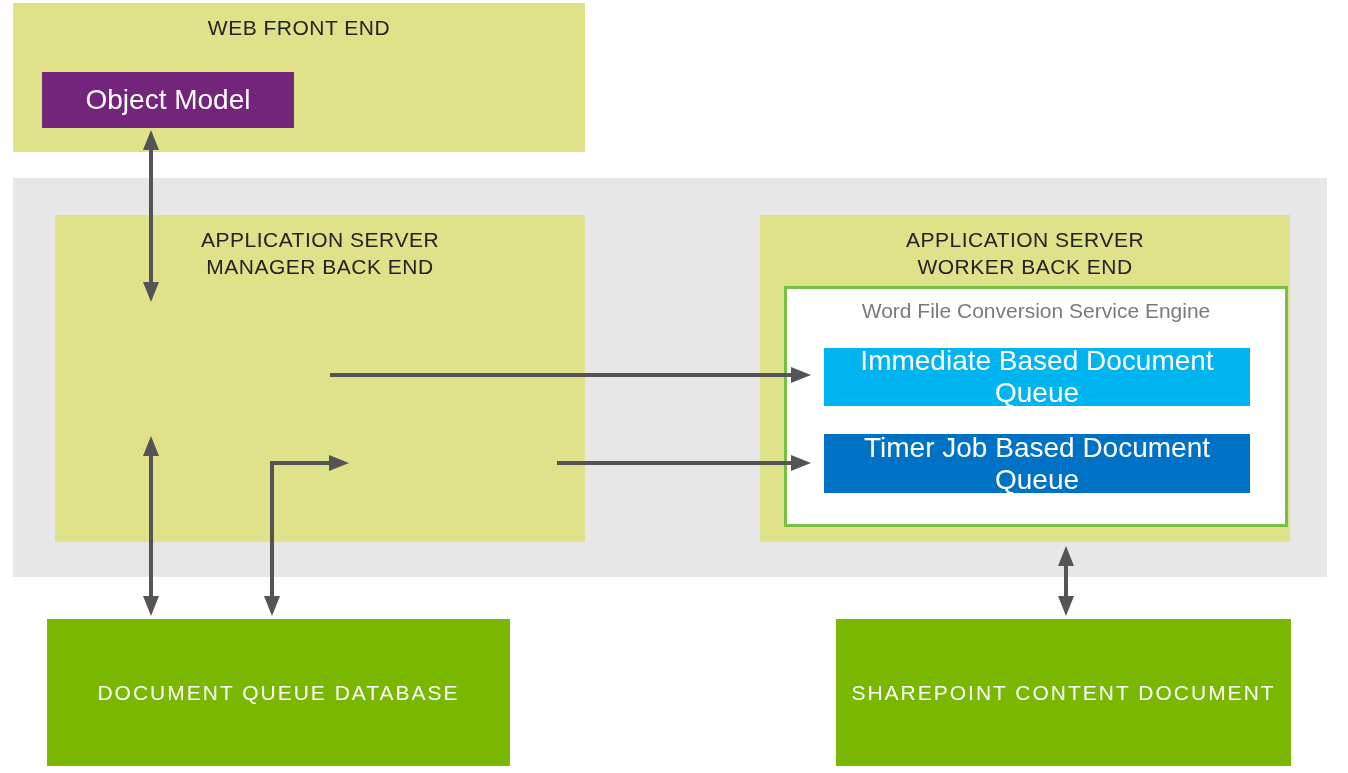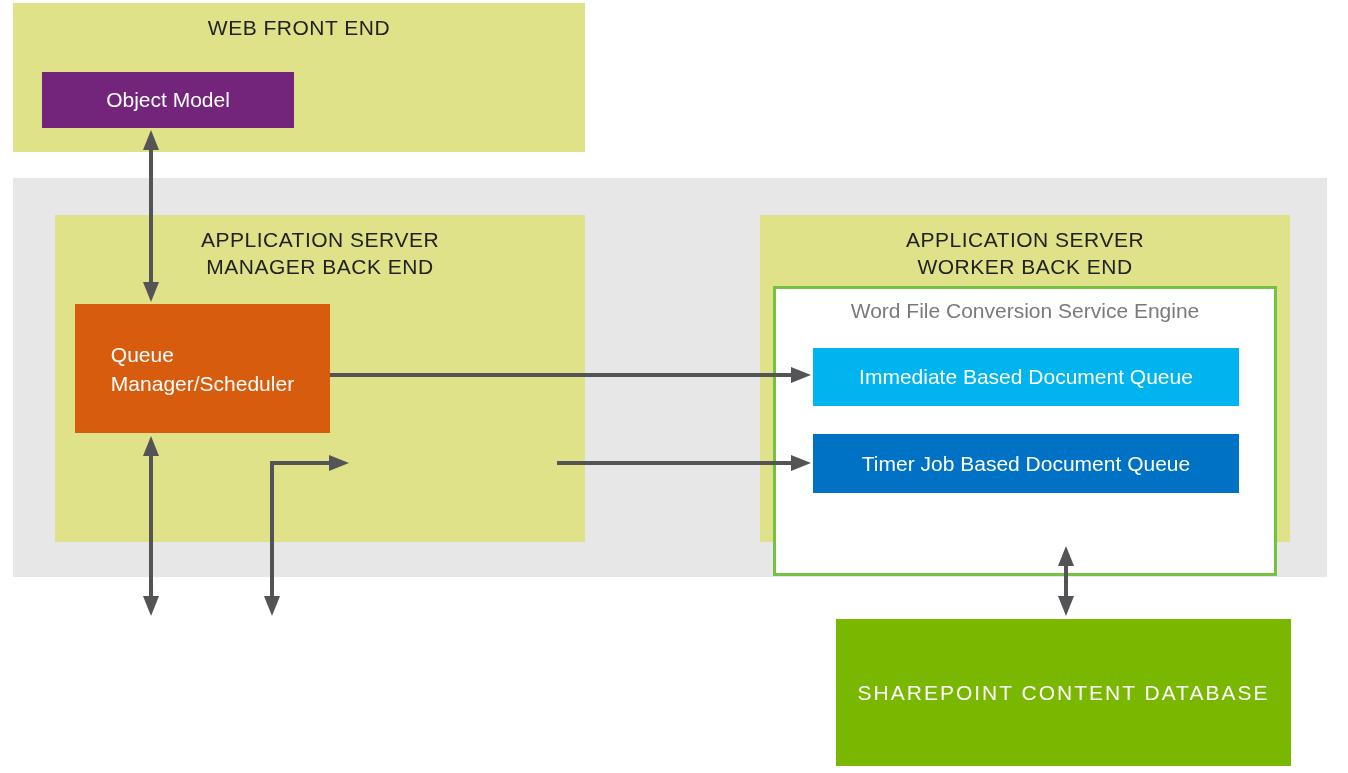--- a/index.html
+++ b/index.html
@@ -40,28 +40,28 @@
     letter-spacing:0.5px;
     color:var(--heading);
     white-space:pre-line;
   }
   .web-panel{left:13px;top:3px;width:572px;height:149px;}
   .manager-panel{left:55px;top:215px;width:530px;height:327px;}
   .worker-panel{left:760px;top:215px;width:530px;height:327px;}
 
   .node{
     display:flex;align-items:center;justify-content:center;
-    color:#ffffff;font-size:21px;text-align:left;
+    color:#ffffff;font-size:28px;text-align:center;
   }
   .object-model{left:29px;top:69px;width:252px;height:56px;background:var(--purple);}
   .queue-manager{left:20px;top:89px;width:255px;height:129px;background:var(--orange);line-height:29px;white-space:pre-line;}
   .timer-job{left:296px;top:218px;width:206px;height:60px;background:var(--red);}
 
   .engine{
-    left:13px;top:71px;width:504px;height:290px;
+    left:24px;top:71px;width:504px;height:241px;
     background:#ffffff;border:3px solid var(--engineBorder);
   }
   .engine-title{
     position:absolute;left:0;top:10px;width:100%;
     text-align:center;font-size:21px;color:var(--engineTitle);
   }
   .immediate-queue{left:37px;top:59px;width:426px;height:58px;background:var(--cyan);}
   .timer-queue{left:37px;top:145px;width:426px;height:59px;background:var(--blue);}
 
   .db{
@@ -91,40 +91,41 @@
   <div class="abs panel web-panel">
     <div class="panel-title">WEB FRONT END</div>
     <div class="abs node object-model">
       <span>Object Model</span>
     </div>
   </div>
 
   <div class="abs panel manager-panel">
     <div class="panel-title">APPLICATION SERVER
 MANAGER BACK END</div>
-    <div class="abs node queue-manager">Queue
-Manager/Scheduler</div>
   </div>
 
   <div class="abs panel worker-panel">
     <div class="panel-title">APPLICATION SERVER
 WORKER BACK END</div>
     <div class="abs engine">
       <div class="engine-title">Word File Conversion Service Engine</div>
       <div class="abs node timer-queue">
         <span>Timer Job Based Document Queue</span>
       </div>
       <div class="abs node immediate-queue">
         <span>Immediate Based Document Queue</span>
       </div>
     </div>
   </div>
 
+  <div class="abs db db-left">
+    <span>DOCUMENT QUEUE DATABASE</span>
+  </div>
   <div class="abs db db-right">
-    <span>SHAREPOINT CONTENT DATABASE</span>
+    <span>SHAREPOINT CONTENT DOCUMENT</span>
   </div>
 
   <svg class="arrows" viewBox="0 0 1348 773">
 
     <g>
       <polygon points="151,130 143,150 159,150"></polygon>
       <line x1="151" y1="147" x2="151" y2="285"></line>
       <polygon points="151,302 143,282 159,282"></polygon>
     </g>
 

